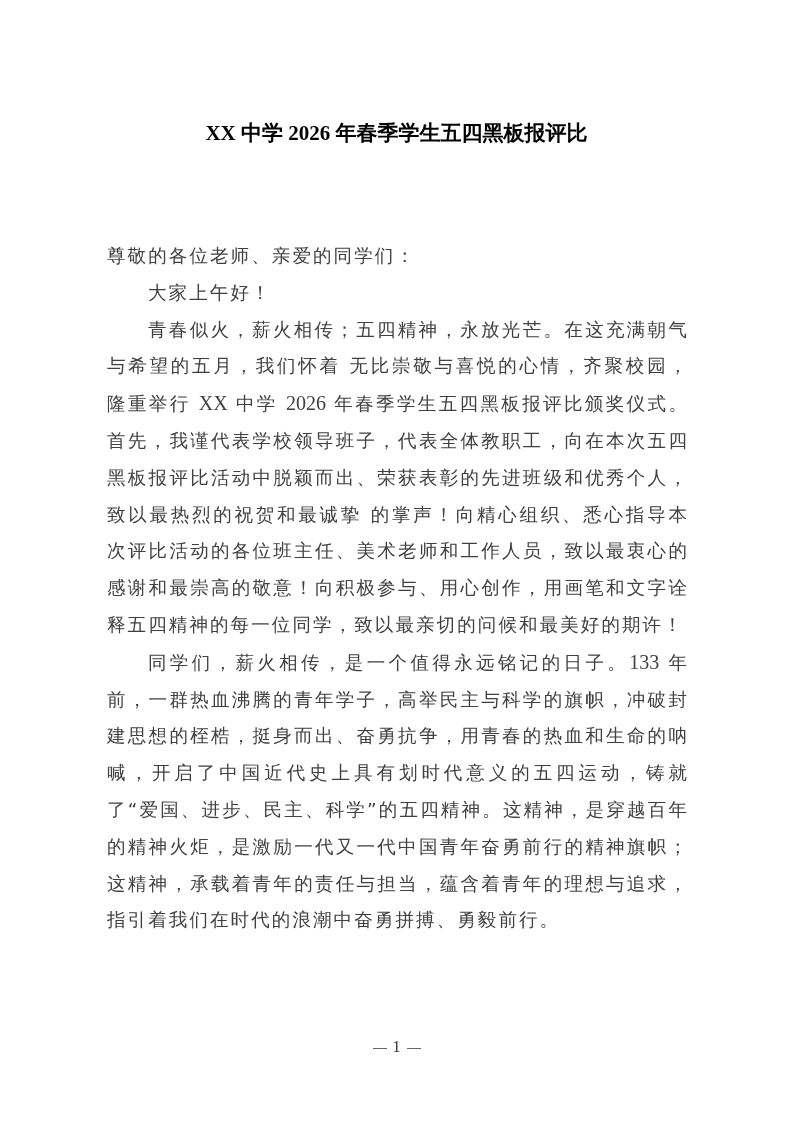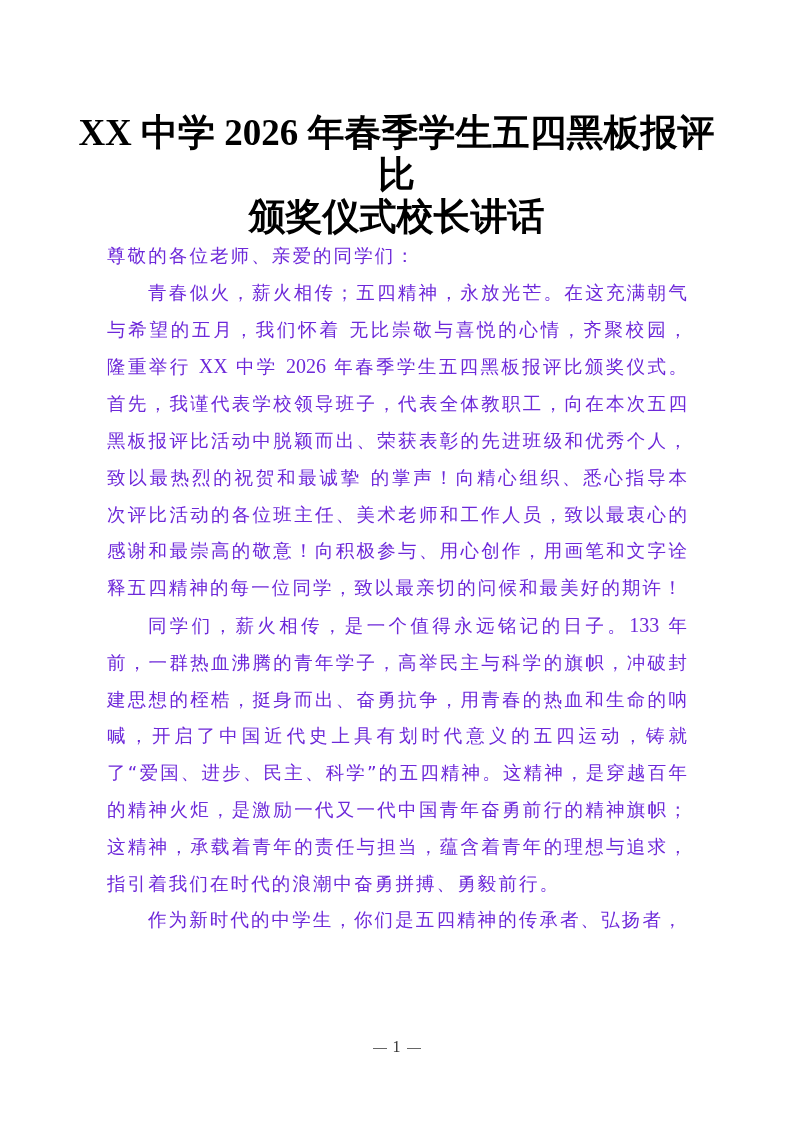--- a/index.html
+++ b/index.html
@@ -22,21 +22,21 @@
       height: 1122px;
       background: #ffffff;
     }
     .title {
       position: absolute;
       left: 60px;
       width: 673px;
       top: 112px;
       text-align: center;
       font-family: "Liberation Serif", "DejaVu Serif", serif;
-      font-size: 37px;
+      font-size: 21px;
       line-height: 42px;
       letter-spacing: 0px;
       color: #000000;
       margin: 0;
       font-weight: normal;
     }
     .title .latin {
       font-weight: bold;
     }
     .title .cjk {
@@ -44,21 +44,21 @@
     }
     .body-text {
       position: absolute;
       left: 107px;
       width: 582px;
       top: 238px;
       font-family: "DejaVu Sans", "Liberation Sans", sans-serif;
       font-size: 18.5px;
       line-height: 36.8px;
       letter-spacing: 2.1px;
-      color: #6d28d9;
+      color: #404040;
       text-align: justify;
       text-justify: inter-character;
     }
     .body-text p {
       margin: 0;
       padding: 0;
     }
     .body-text p.indent {
       text-indent: 41px;
     }
@@ -89,30 +89,29 @@
       margin: 0 6px;
     }
   </style>
 </head>
 <body>
 
 <div class="page">
 
   <h1 class="title">
     <span><span class="latin">XX</span><span class="cjk"> 中学 </span><span class="latin">2026</span><span class="cjk"> 年春季学生五四黑板报评比</span></span><br>
-    <span class="cjk">颁奖仪式校长讲话</span>
   </h1>
 
   <div class="body-text">
     <p class="salutation">尊敬的各位老师、亲爱的同学们：</p>
+    <p class="indent">大家上午好！</p>
 
     <p class="indent"><span>青春似火，薪火相传；五四精神，永放光芒。在这充满朝气与希望的五月，我们怀着 无比崇敬与喜悦的心情，齐聚校园，隆重举行 </span><span class="num">XX</span><span> 中学 </span><span class="num">2026</span><span> 年春季学生五四黑板报评比颁奖仪式。首先，我谨代表学校领导班子，代表全体教职工，向在本次五四黑板报评比活动中脱颖而出、荣获表彰的先进班级和优秀个人，致以最热烈的祝贺和最诚挚 的掌声！向精心组织、悉心指导本次评比活动的各位班主任、美术老师和工作人员，致以最衷心的感谢和最崇高的敬意！向积极参与、用心创作，用画笔和文字诠释五四精神的每一位同学，致以最亲切的问候和最美好的期许！</span></p>
 
     <p class="indent"><span>同学们，薪火相传，是一个值得永远铭记的日子。</span><span class="num">133</span><span> 年前，一群热血沸腾的青年学子，高举民主与科学的旗帜，冲破封建思想的桎梏，挺身而出、奋勇抗争，用青春的热血和生命的呐喊，开启了中国近代史上具有划时代意义的五四运动，铸就了“爱国、进步、民主、科学”的五四精神。这精神，是穿越百年的精神火炬，是激励一代又一代中国青年奋勇前行的精神旗帜；这精神，承载着青年的责任与担当，蕴含着青年的理想与追求，指引着我们在时代的浪潮中奋勇拼搏、勇毅前行。</span></p>
 
-    <p class="indent">作为新时代的中学生，你们是五四精神的传承者、弘扬者，</p>
   </div>
 
   <div class="page-number">
     <span class="dash"></span><span>1</span><span class="dash"></span>
   </div>
 
 </div>
 
 </body></html>

